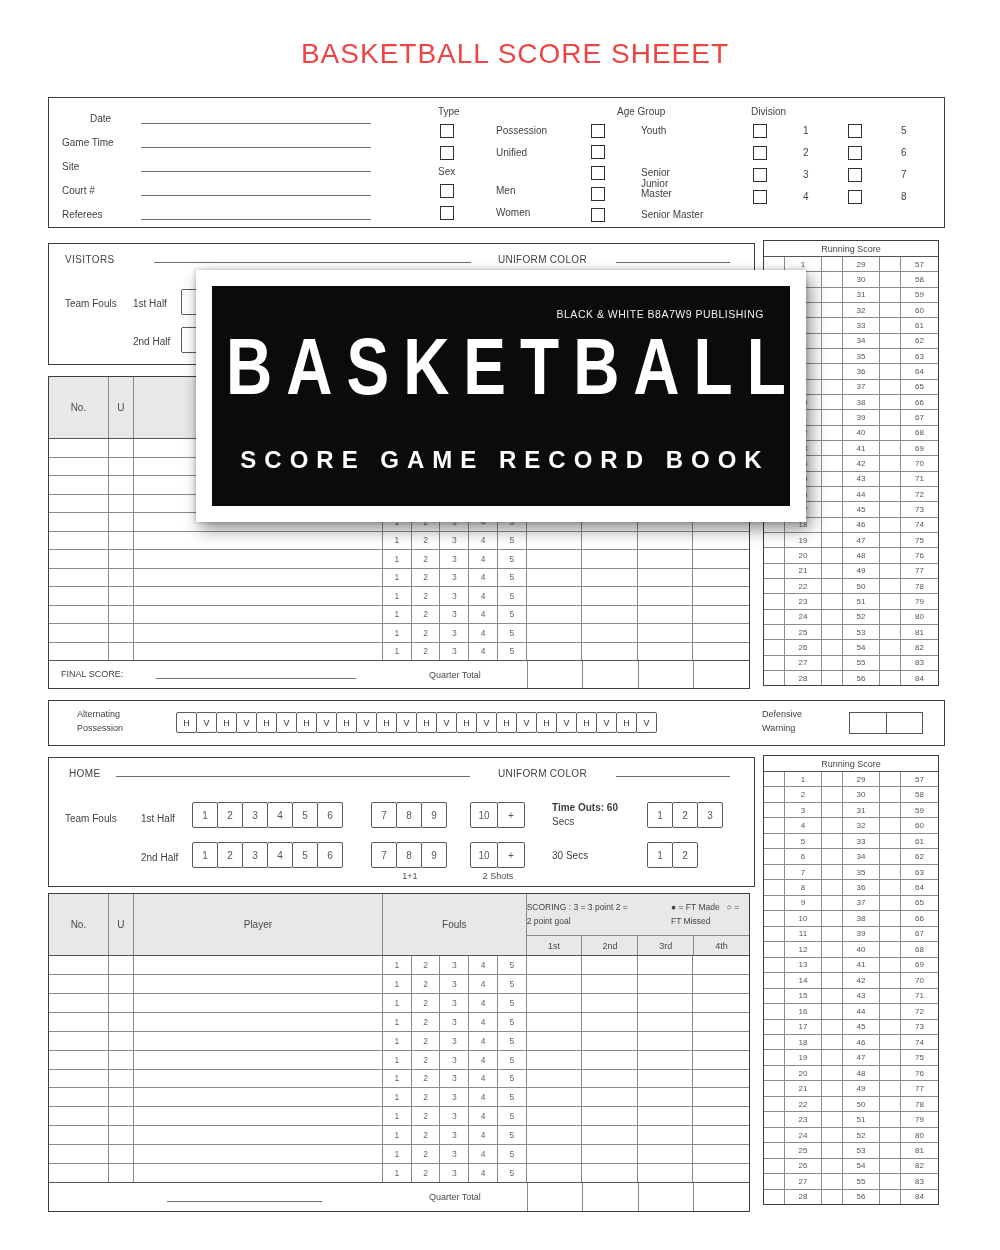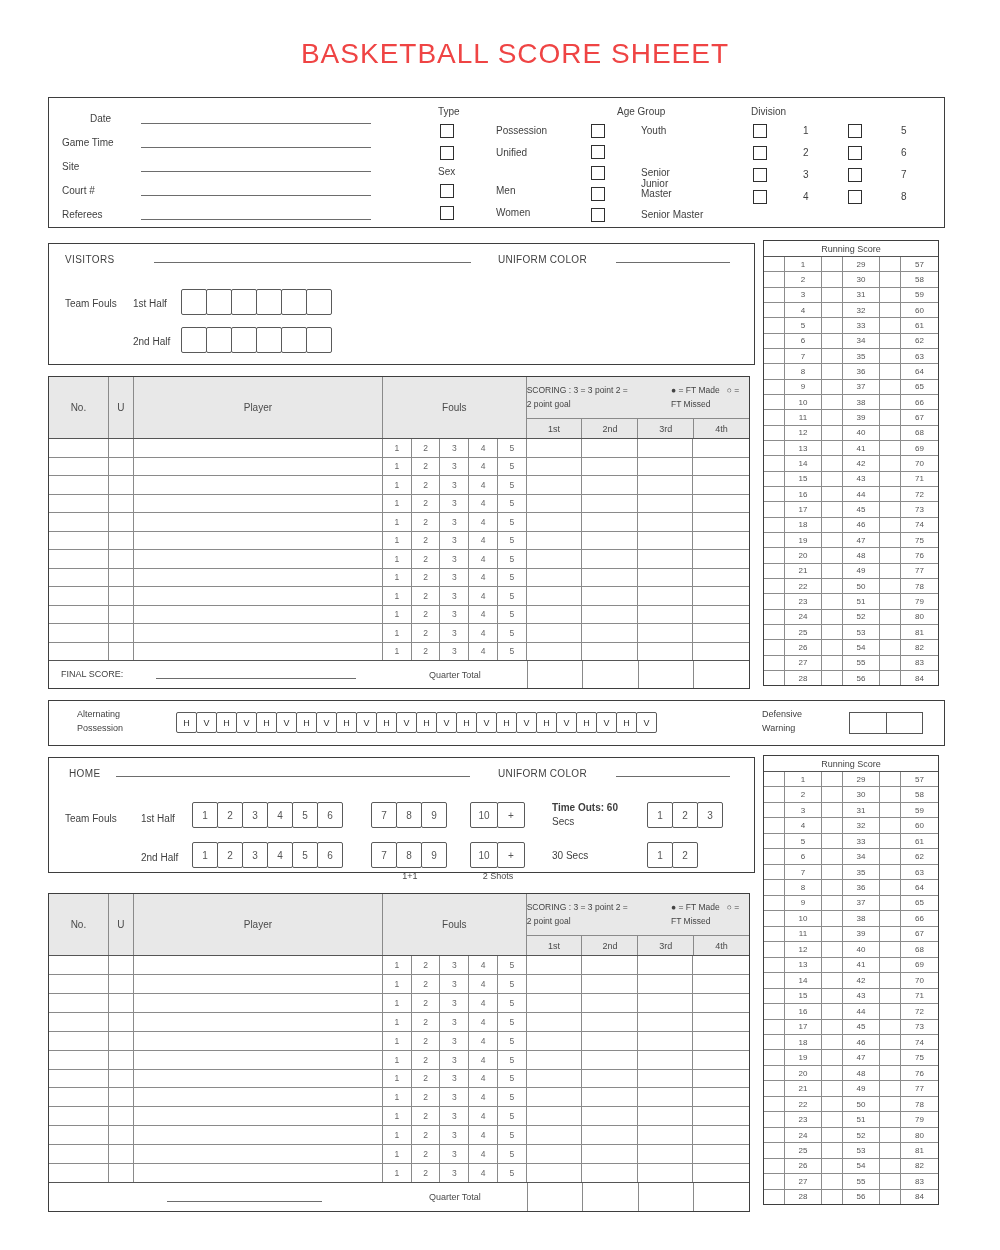--- a/index.html
+++ b/index.html
@@ -629,21 +629,21 @@
         <div class="fbox">V</div>
       </div>
     <span class="lbl" style="left:713px;top:9px;font-size:9px;">Defensive</span>
     <span class="lbl" style="left:713px;top:23px;font-size:9px;">Warning</span>
     <div class="warnbox" style="left:800px;top:11px;">
       <div class="wc"></div>
       <div class="wc"></div>
     </div>
   </div>
 
-  <div class="frame" style="left:48px;top:757px;width:707px;height:116px;">
+  <div class="frame" style="left:48px;top:757px;width:707px;height:130px;">
     <span class="lbl" style="left:20px;top:11px;letter-spacing:0.4px;">HOME</span>
     <div class="line" style="left:67px;top:18px;width:354px;"></div>
     <span class="lbl" style="left:449px;top:11px;letter-spacing:0.3px;">UNIFORM COLOR</span>
     <div class="line" style="left:567px;top:18px;width:114px;"></div>
 
     <span class="lbl" style="left:16px;top:56px;">Team Fouls</span>
     <span class="lbl" style="left:92px;top:56px;">1st Half</span>
     <div class="bgroup" style="left:143px;top:44px;">
         <div class="fbox">1</div>
         <div class="fbox">2</div>
@@ -1125,14 +1125,21 @@
       <div class="rs-row">
         <div class="rs-c rs-c0"></div>
         <div class="rs-c rs-c1">28</div>
         <div class="rs-c rs-c2"></div>
         <div class="rs-c rs-c3">56</div>
         <div class="rs-c rs-c4"></div>
         <div class="rs-c rs-c5">84</div>
       </div>
     </div>
 
+  <div class="banner">
+    <div class="banner-inner">
+      <div class="b-pub">BLACK &amp; WHITE B8A7W9 PUBLISHING</div>
+      <div class="b-title">BASKETBALL</div>
+      <div class="b-sub">SCORE GAME RECORD BOOK</div>
+    </div>
+  </div>
 
 </div>
 
 </body></html>

